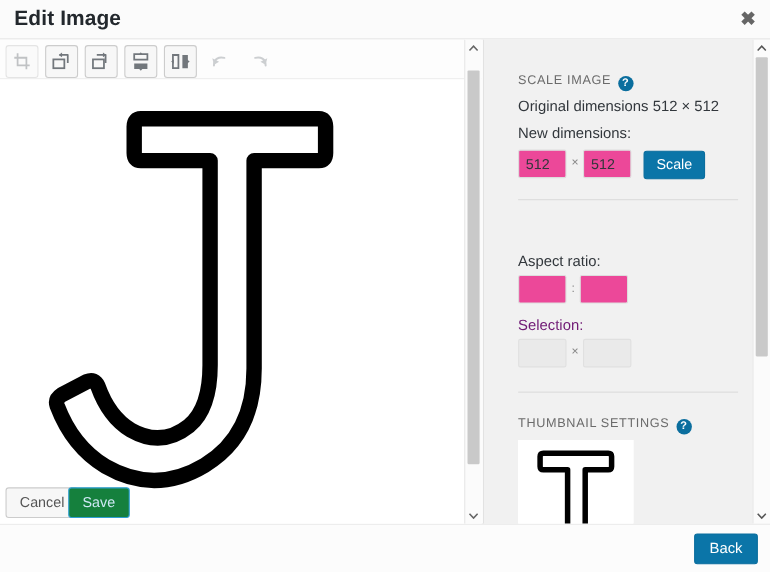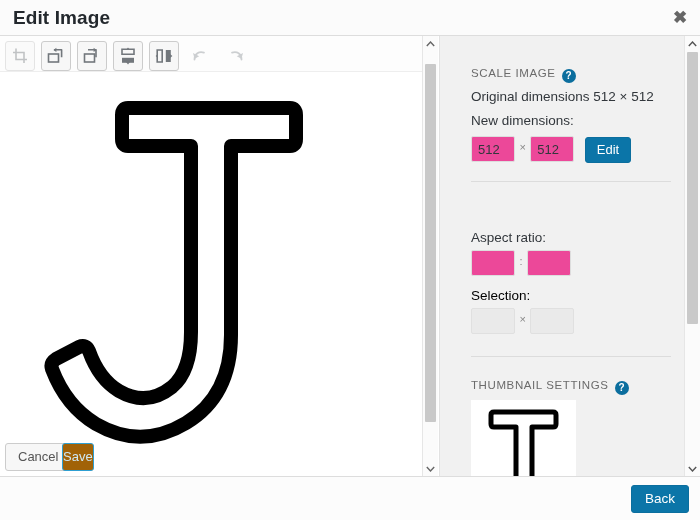--- a/index.html
+++ b/index.html
@@ -189,22 +189,22 @@
     font-size: 13px;
     font-family: "Liberation Sans", sans-serif;
     cursor: pointer;
     line-height: 26px;
   }
   .btn-save {
     position: absolute;
     left: 62px;
     top: 0;
     height: 28px;
-    padding: 0 0;
-    background: #a16207;
+    padding: 0 12px;
+    background: #15803d;
     border: 1px solid #2e9fd2;
     border-radius: 3px;
     color: #cfe8f5;
     font-size: 13px;
     font-family: "Liberation Sans", sans-serif;
     cursor: default;
     line-height: 26px;
   }
 
   
@@ -247,21 +247,21 @@
     vertical-align: -2px;
     margin-left: 6px;
     cursor: pointer;
     font-family: "Liberation Sans", sans-serif;
   }
   .lbl {
     font-size: 13.5px;
     color: #32373c;
     line-height: 18px;
   }
-  .lbl.muted { color: #000000; }
+  .lbl.muted { color: #701a75; }
 
   .txtin {
     box-sizing: border-box;
     height: 26px;
     border: 1px solid #ddd;
     background: #ec4899;
     border-radius: 2px;
     font-size: 13px;
     color: #32373c;
     padding: 0 6px;
@@ -475,21 +475,21 @@
       </div>
 
       <div class="sect lbl" style="top:52px;">Original dimensions 512 × 512</div>
 
       <div class="sect lbl" style="top:76px;">New dimensions:</div>
 
       <div class="sect" style="top:100px;width:220px;">
         <input class="txtin" style="width: 44px;" value="512">
         <span class="times">×</span>
         <input class="txtin" style="width: 44px;" value="512">
-        <button class="btn-blue" style="margin-left:6px;">Edit</button>
+        <button class="btn-blue" style="margin-left:6px;">Scale</button>
       </div>
 
       <div class="divider" style="top:145px;"></div>
 
 
       <div class="sect lbl" style="top:193px;">Aspect ratio:</div>
 
       <div class="sect" style="top:214px;width:220px;">
         <input class="txtin" style="width: 44px;" value="">
         <span class="times">:</span>

